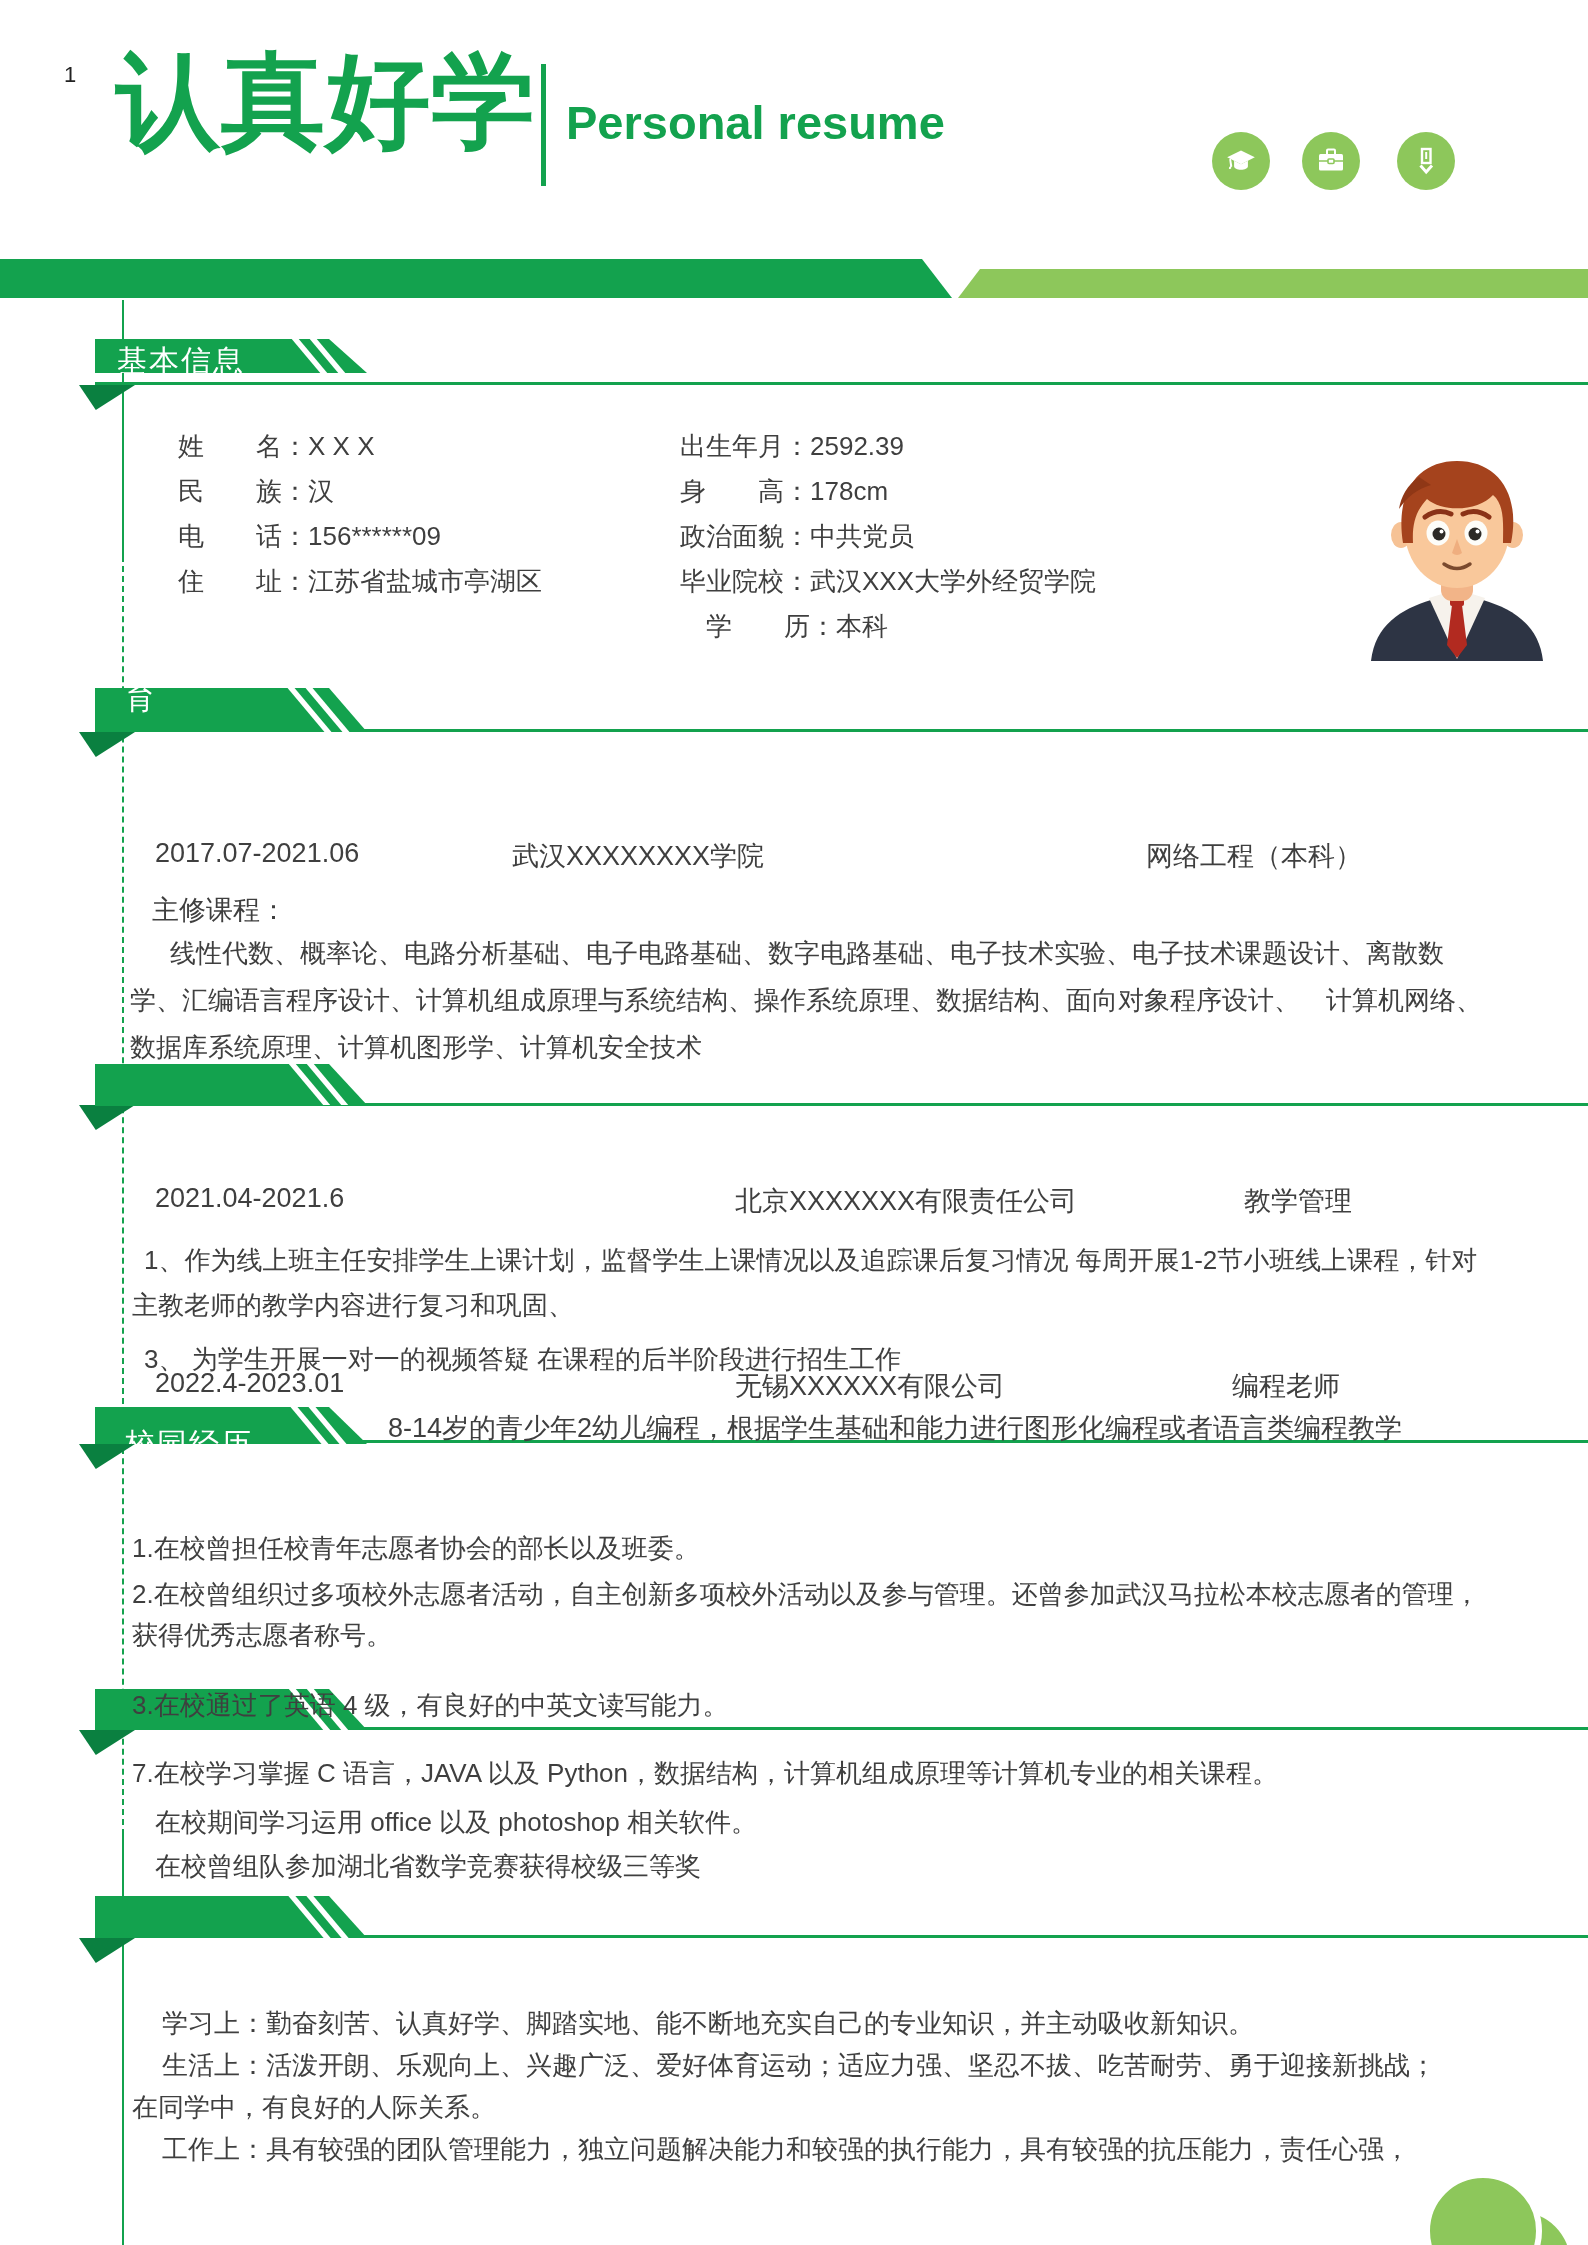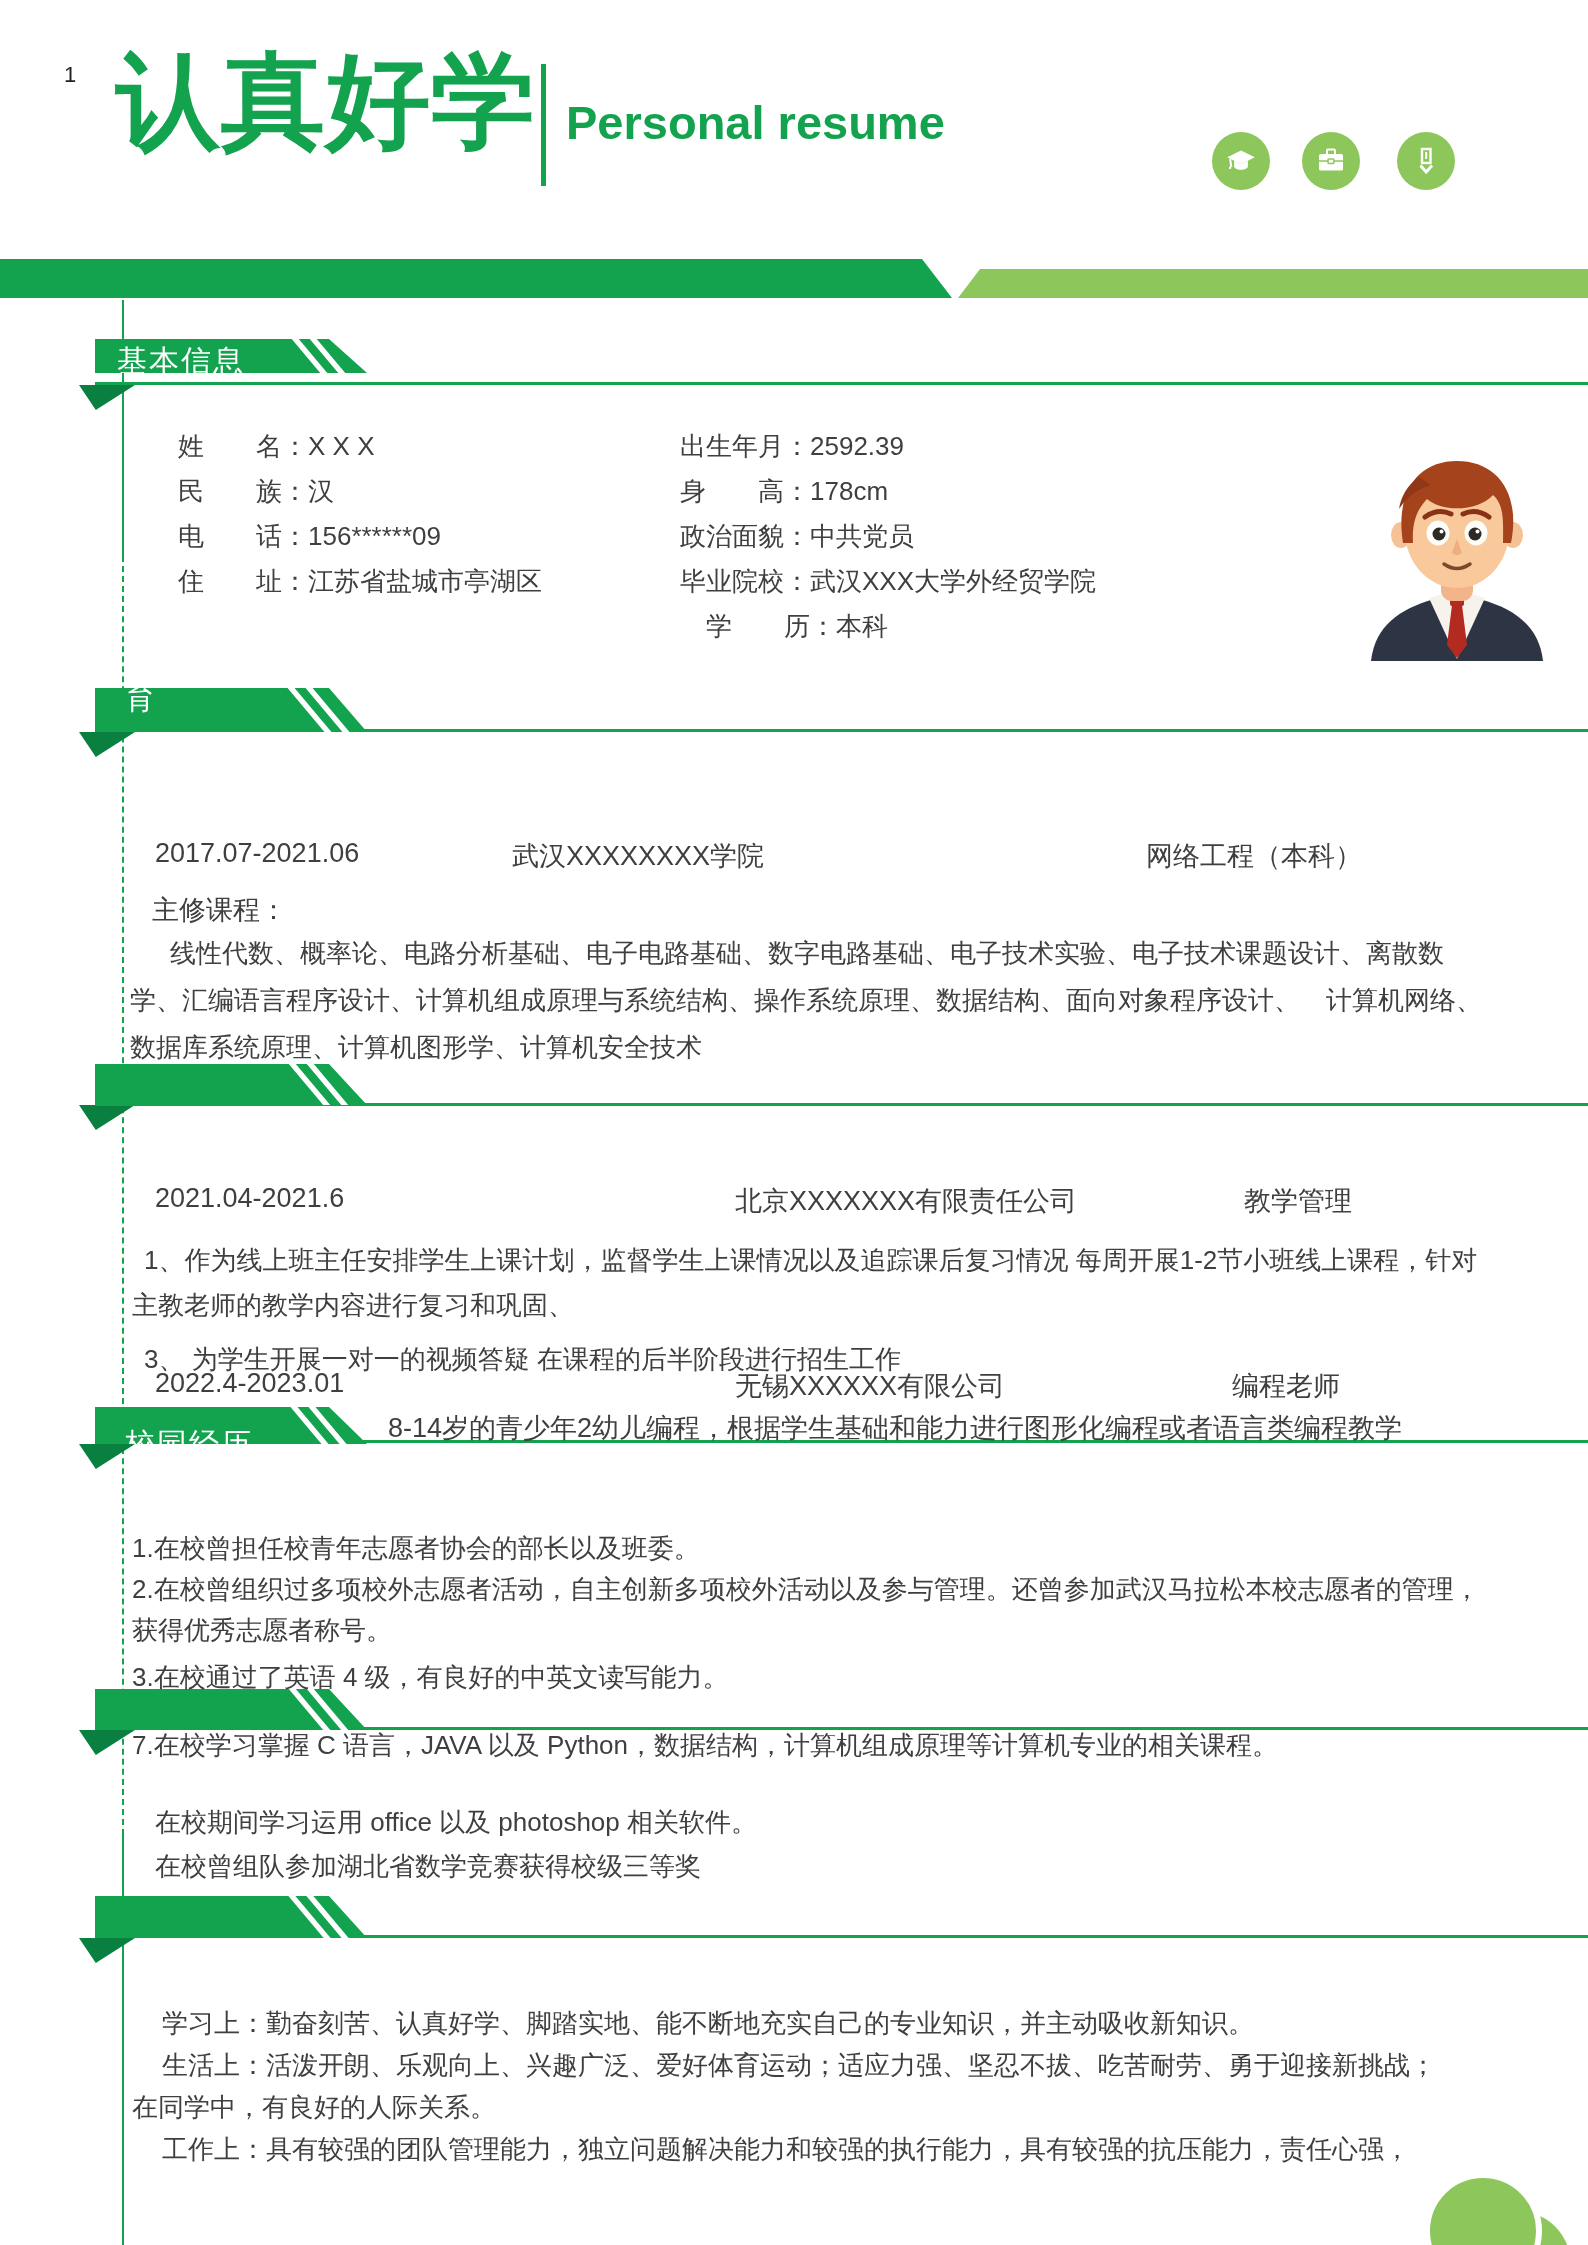--- a/index.html
+++ b/index.html
@@ -88,22 +88,22 @@
   .work-bullets p{margin:0;text-indent:12px;}
   .work-bullets p + p{margin-top:9px;}
 
   .work2-date{left:155px;top:1368px;z-index:1;}
   .work2-company{left:735px;top:1368px;}
   .work2-role{left:1232px;top:1368px;}
   .work2-desc{left:388px;top:1410px;z-index:4;}
 
   .campus-list{left:132px;top:1528px;width:1360px;line-height:41px;}
   .campus-list p{margin:0;}
-  .campus-list p:nth-child(2){}
-  .campus-list p:nth-child(3){margin-top:6px;}
+  .campus-list p:nth-child(2){margin-top:5px;}
+  .campus-list p:nth-child(3){margin-top:29px;}
   .campus-list p:nth-child(4){margin-top:27px;}
 
   .skill-lines{left:155px;top:1800px;width:1300px;line-height:44px;}
   .skill-lines p{margin:0;}
 
   .eval-block{left:132px;top:2002px;width:1360px;line-height:42px;}
   .eval-block p{margin:0;text-indent:30px;}
 
   
   .circle-back{left:1470px;top:2212px;width:100px;height:100px;border-radius:50%;

